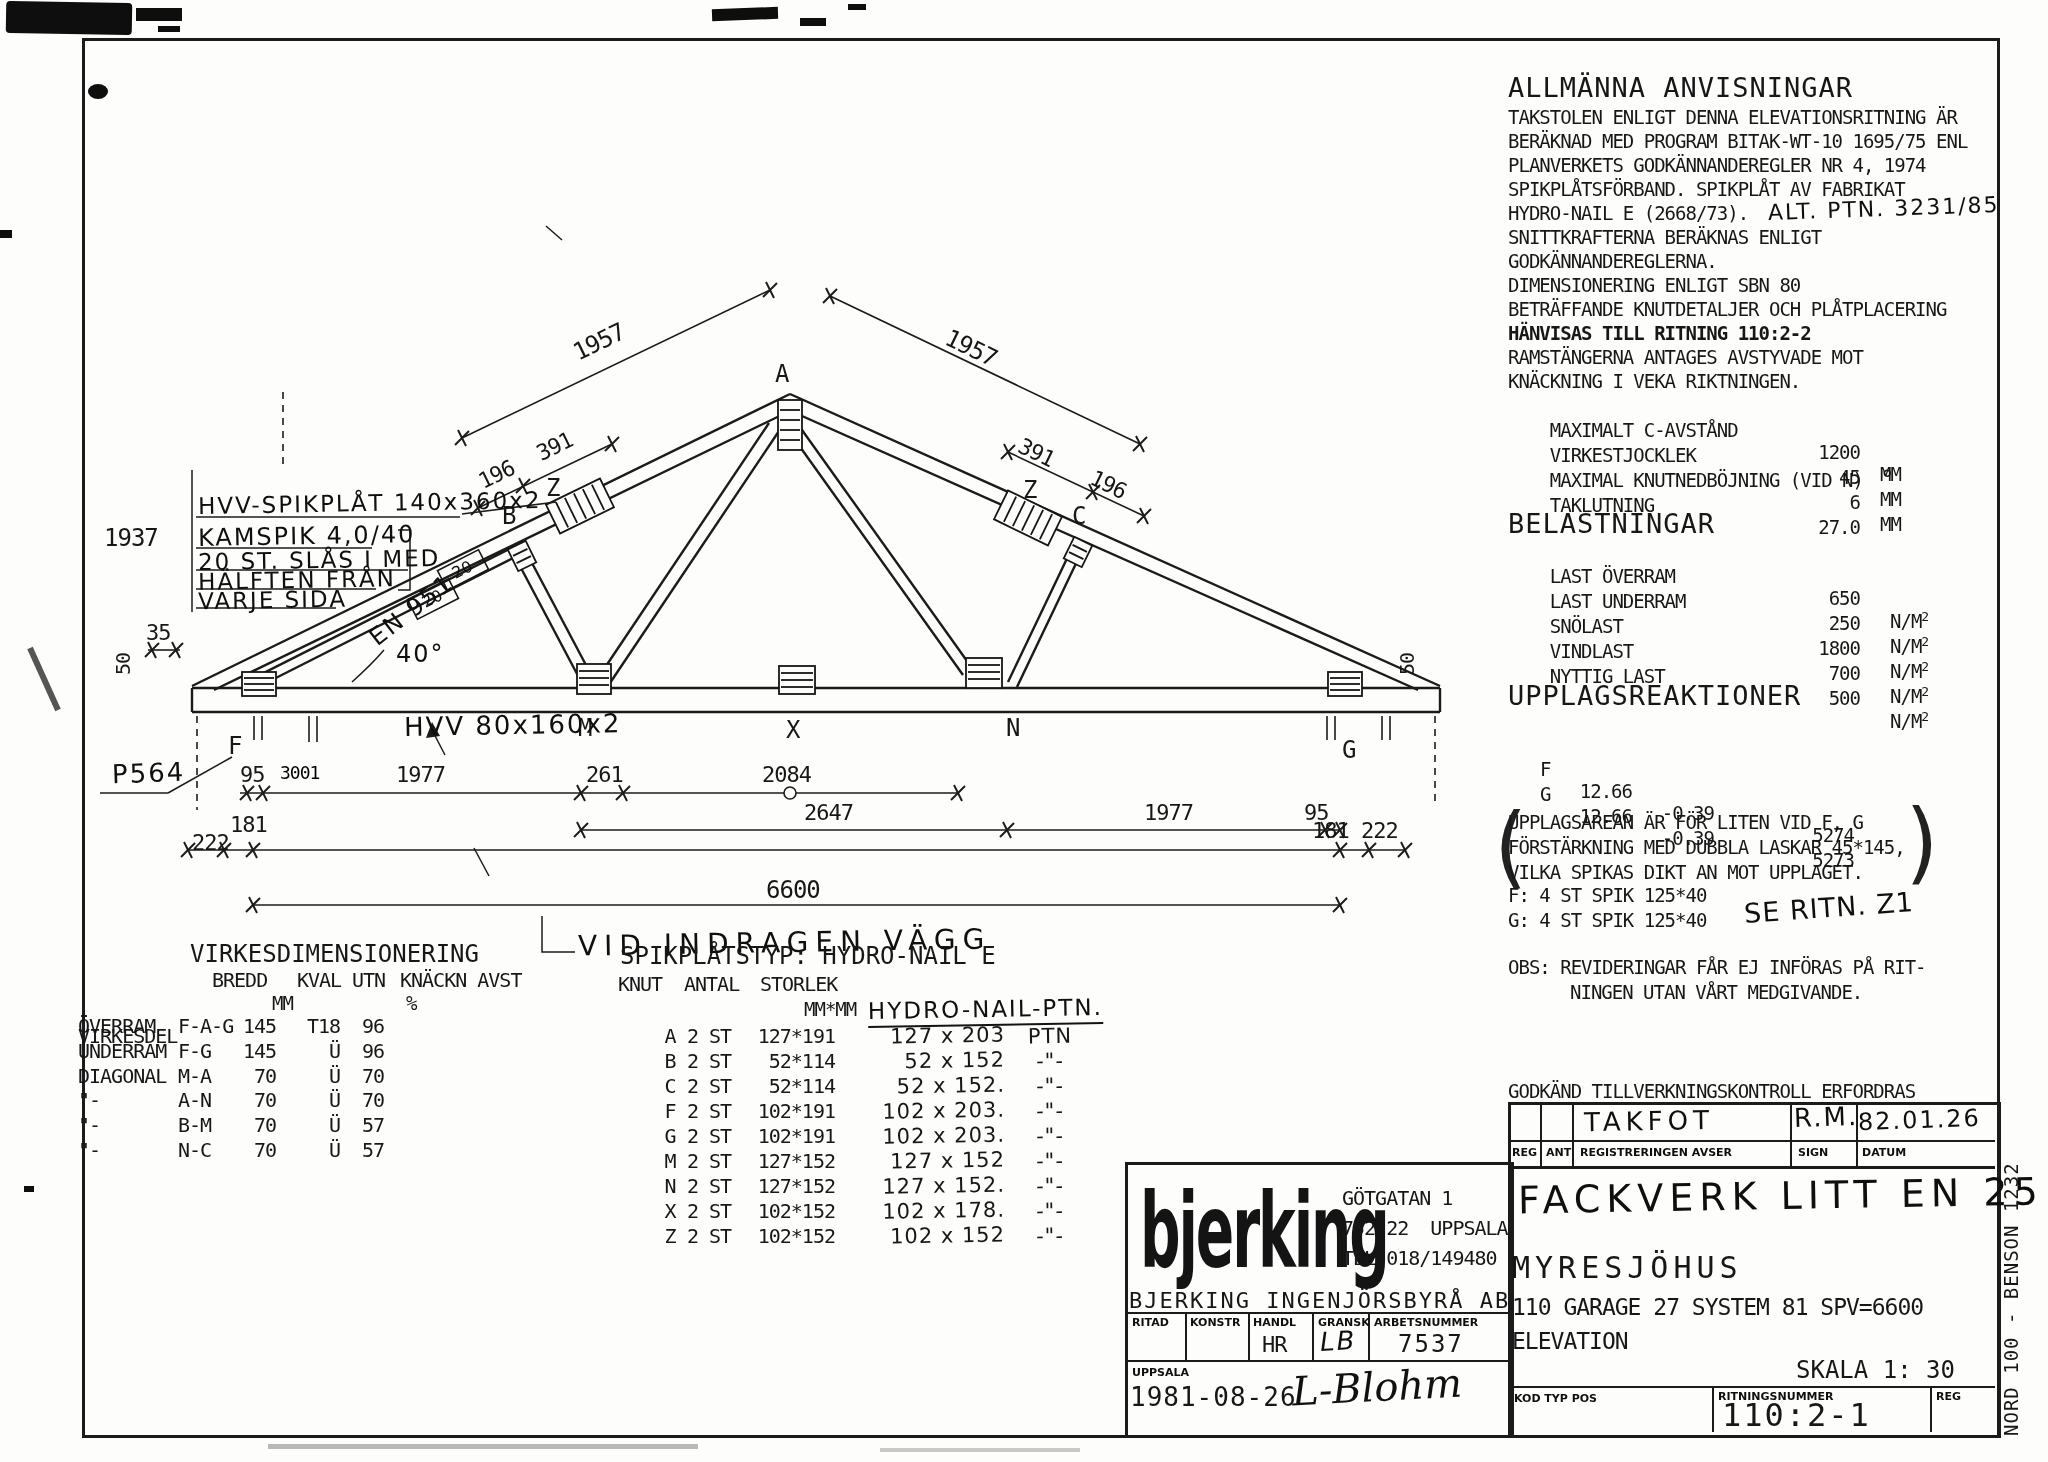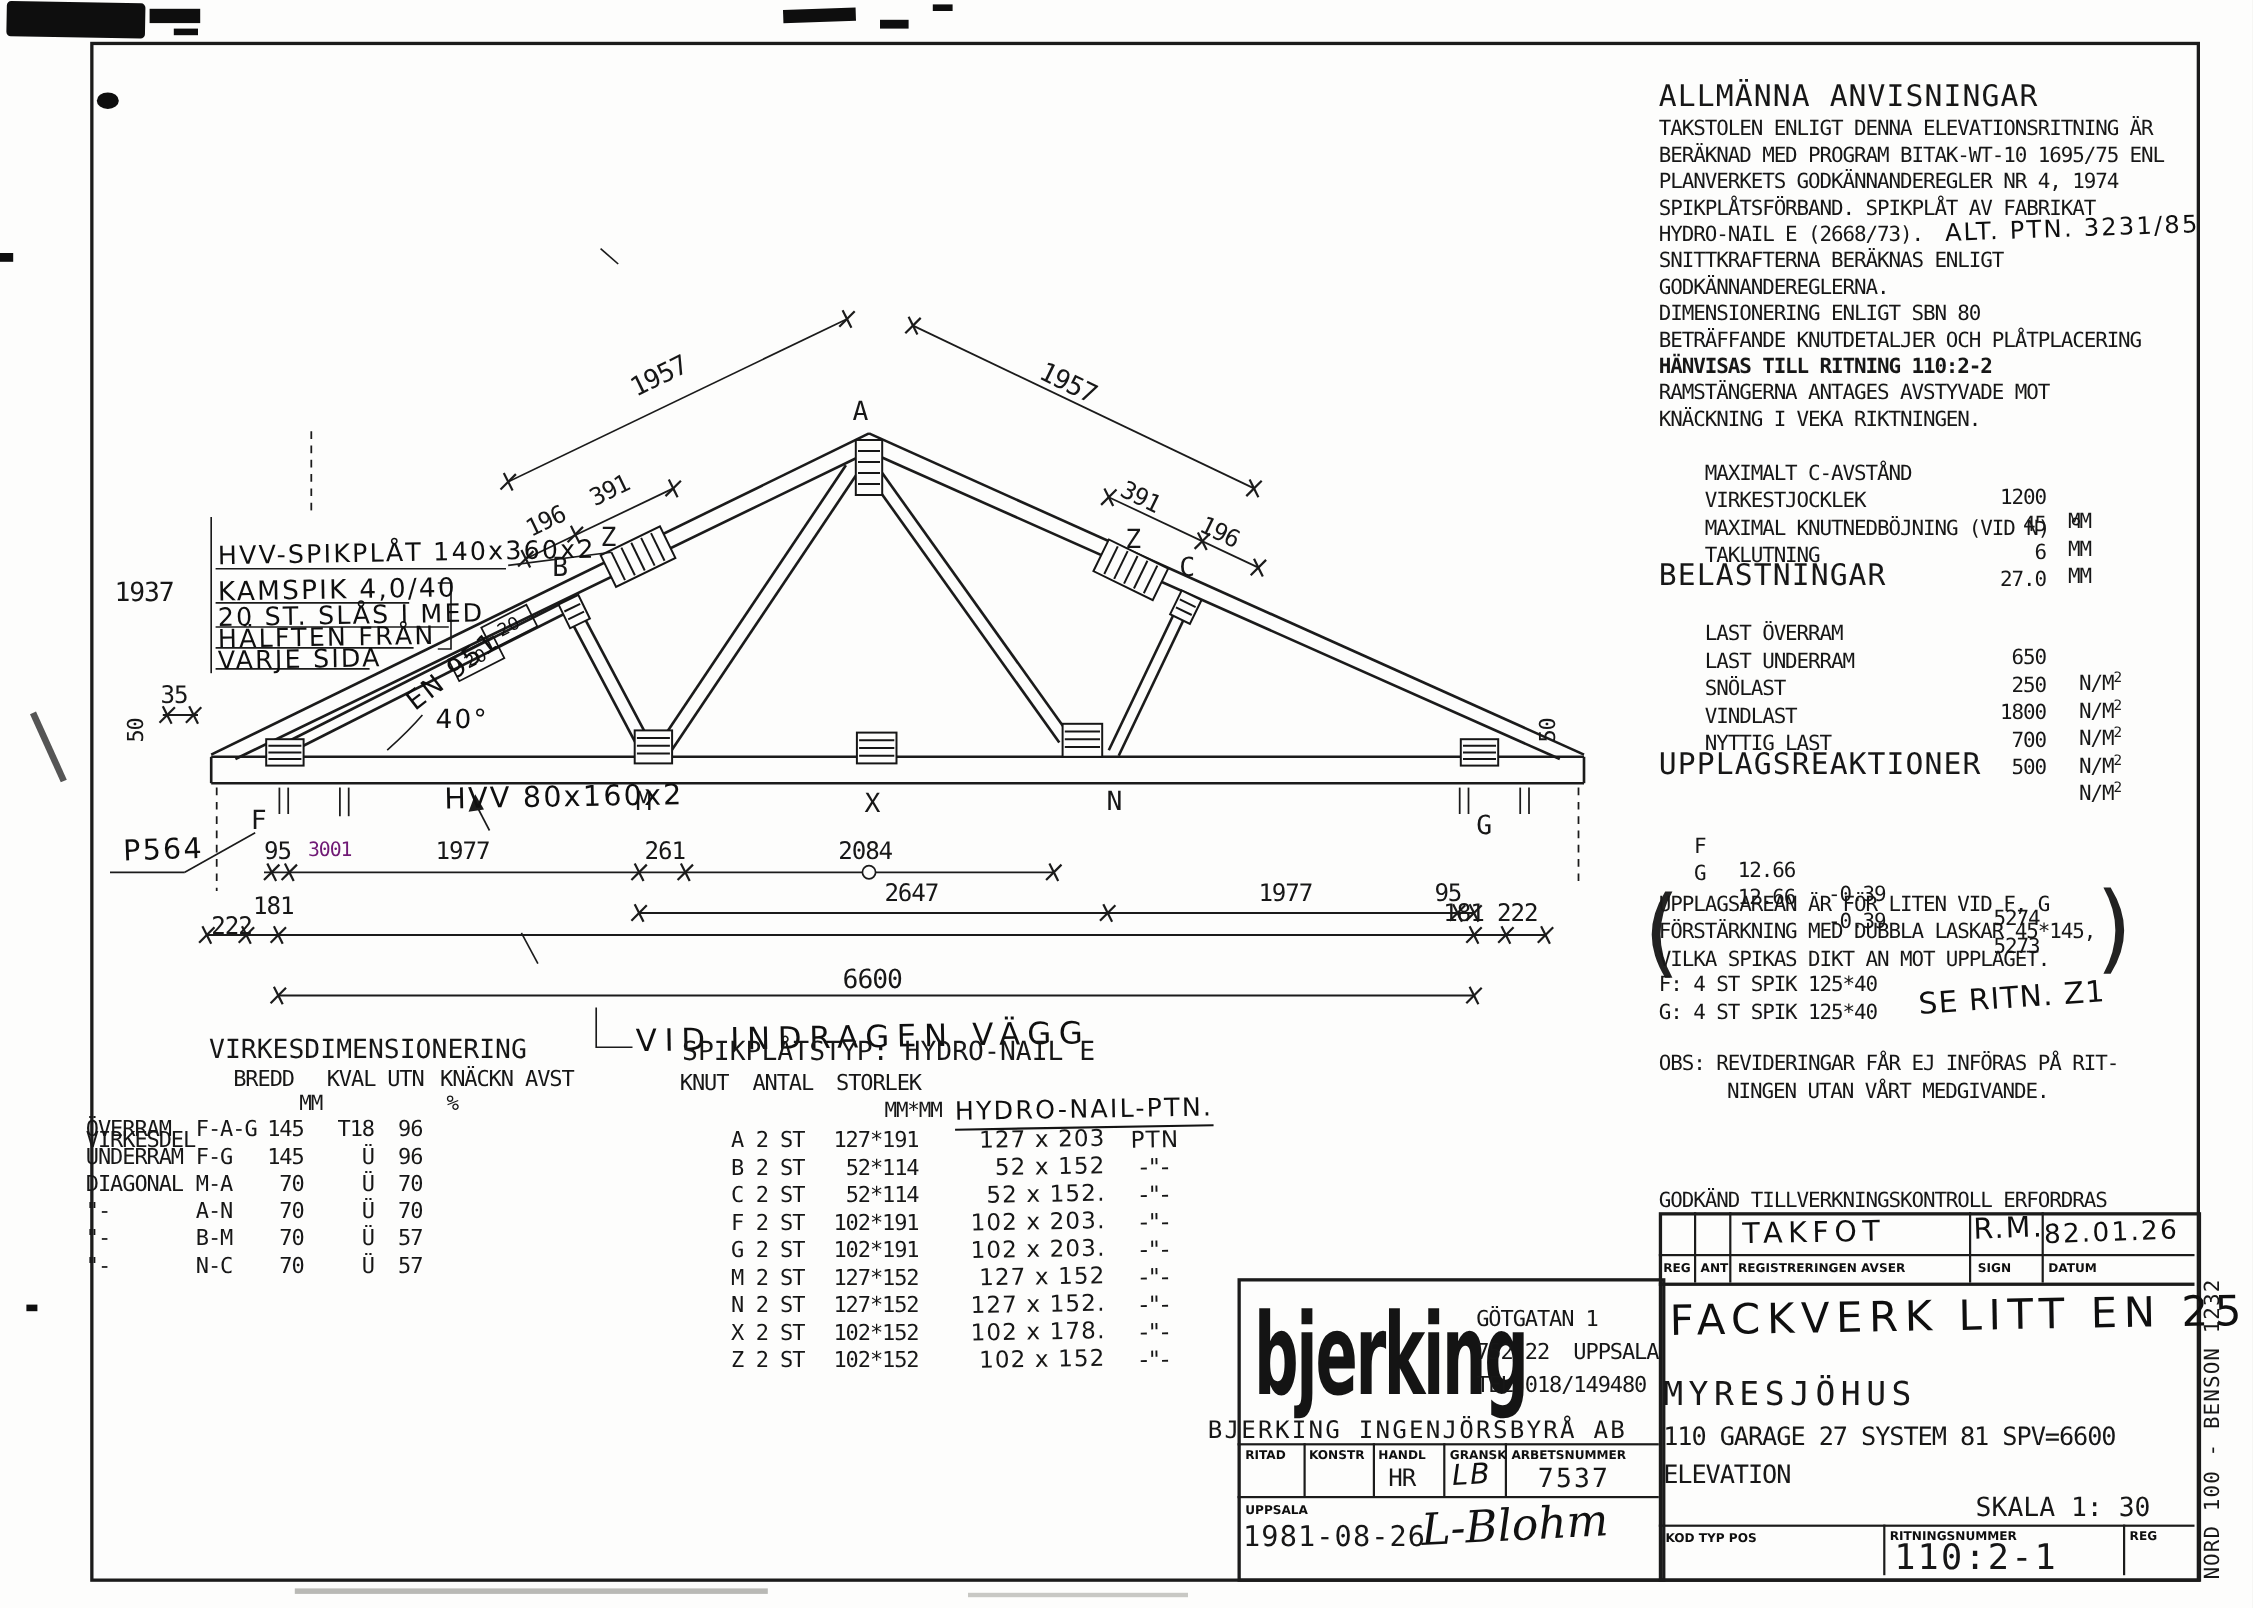--- a/index.html
+++ b/index.html
@@ -7,21 +7,21 @@
          font-family:"DejaVu Sans Mono","Liberation Mono",monospace;color:#171717;}
   .a{position:absolute;white-space:pre;}
   .m{font-family:"DejaVu Sans Mono","Liberation Mono",monospace;color:#171717;letter-spacing:-1px;}
   .h{font-family:"DejaVu Sans","Liberation Sans",sans-serif;color:#0f0f0f;}
   .hw{letter-spacing:2px;}
   .f11{font-size:11px;letter-spacing:0;}
   .f16{font-size:16px;} .f18{font-size:18px;} .f19{font-size:19px;}
   .f20{font-size:20px;} .f22{font-size:22px;} .f23{font-size:23px;} .f24{font-size:24px;}
   .f26{font-size:26px;} .f27{font-size:27px;letter-spacing:1px;} .f28{font-size:28px;}
   .f30{font-size:30px;} .f32{font-size:32px;} .f38{font-size:38px;}
-  .gy{color:#701a75;}
+  .gy{color:#000000;}
   .frame{position:absolute;left:82px;top:38px;width:1912px;height:1394px;border:3px solid #1b1b1b;}
   .hline,.vline{position:absolute;background:#1b1b1b;}
   sup.s2{font-size:13px;vertical-align:super;letter-spacing:0;}
   #virkes-grid{position:absolute;left:78px;top:1014px;display:grid;
     grid-template-columns:100px 58px 40px 64px 44px;line-height:24.8px;font-size:20px;}
   #spik-grid{position:absolute;left:653px;top:1024px;display:grid;
     grid-template-columns:34px 66px 82px 170px 90px;line-height:25px;font-size:20px;}
   .tr{text-align:right;} .tc{text-align:center;}
   .hcell{font-family:"DejaVu Sans","Liberation Sans",sans-serif;font-size:21px;letter-spacing:1px;transform:rotate(-1deg);}
   svg{position:absolute;left:0;top:0;}
@@ -462,21 +462,21 @@
   <div class="a h hw f27" style="left:1744px;top:892px;transform:rotate(-4deg);">SE RITN. Z1</div>
   <div class="a m f19" style="left:1508px;top:956px;">OBS: REVIDERINGAR FÅR EJ INFÖRAS PÅ RIT-</div>
   <div class="a m f19" style="left:1570px;top:981px;">NINGEN UTAN VÅRT MEDGIVANDE.</div>
   <div class="a m f19" style="left:1508px;top:1080px;">GODKÄND TILLVERKNINGSKONTROLL ERFORDRAS</div>
 
   <div class="a" style="left:1125px;top:1162px;width:383px;height:270px;border:3px solid #1b1b1b;"></div>
   <div class="a h" style="left:1140px;top:1172px;font-weight:900;font-size:54px;letter-spacing:-2px;transform:scale(1.05,1.9);transform-origin:left top;color:#141414;">bjerking</div>
   <div class="a m f20" style="left:1342px;top:1186px;">GÖTGATAN 1</div>
   <div class="a m f20" style="left:1342px;top:1216px;">752 22  UPPSALA</div>
   <div class="a m f20" style="left:1342px;top:1246px;">TEL 018/149480</div>
-  <div class="a m f22" style="left:1082px;top:1288px;letter-spacing:2px;padding-left:16px;">BJERKING INGENJÖRSBYRÅ AB</div>
+  <div class="a m f22" style="left:1129px;top:1288px;letter-spacing:2px;">BJERKING INGENJÖRSBYRÅ AB</div>
   <div class="hline" style="left:1125px;top:1312px;width:383px;height:2px;"></div>
   <div class="hline" style="left:1125px;top:1360px;width:383px;height:2px;"></div>
   <div class="vline" style="left:1185px;top:1312px;width:2px;height:48px;"></div>
   <div class="vline" style="left:1248px;top:1312px;width:2px;height:48px;"></div>
   <div class="vline" style="left:1312px;top:1312px;width:2px;height:48px;"></div>
   <div class="vline" style="left:1368px;top:1312px;width:2px;height:48px;"></div>
   <div class="a h f11" style="left:1132px;top:1316px;font-weight:bold;">RITAD</div>
   <div class="a h f11" style="left:1190px;top:1316px;font-weight:bold;">KONSTR</div>
   <div class="a h f11" style="left:1253px;top:1316px;font-weight:bold;">HANDL</div>
   <div class="a h f11" style="left:1318px;top:1316px;font-weight:bold;">GRANSK</div>

